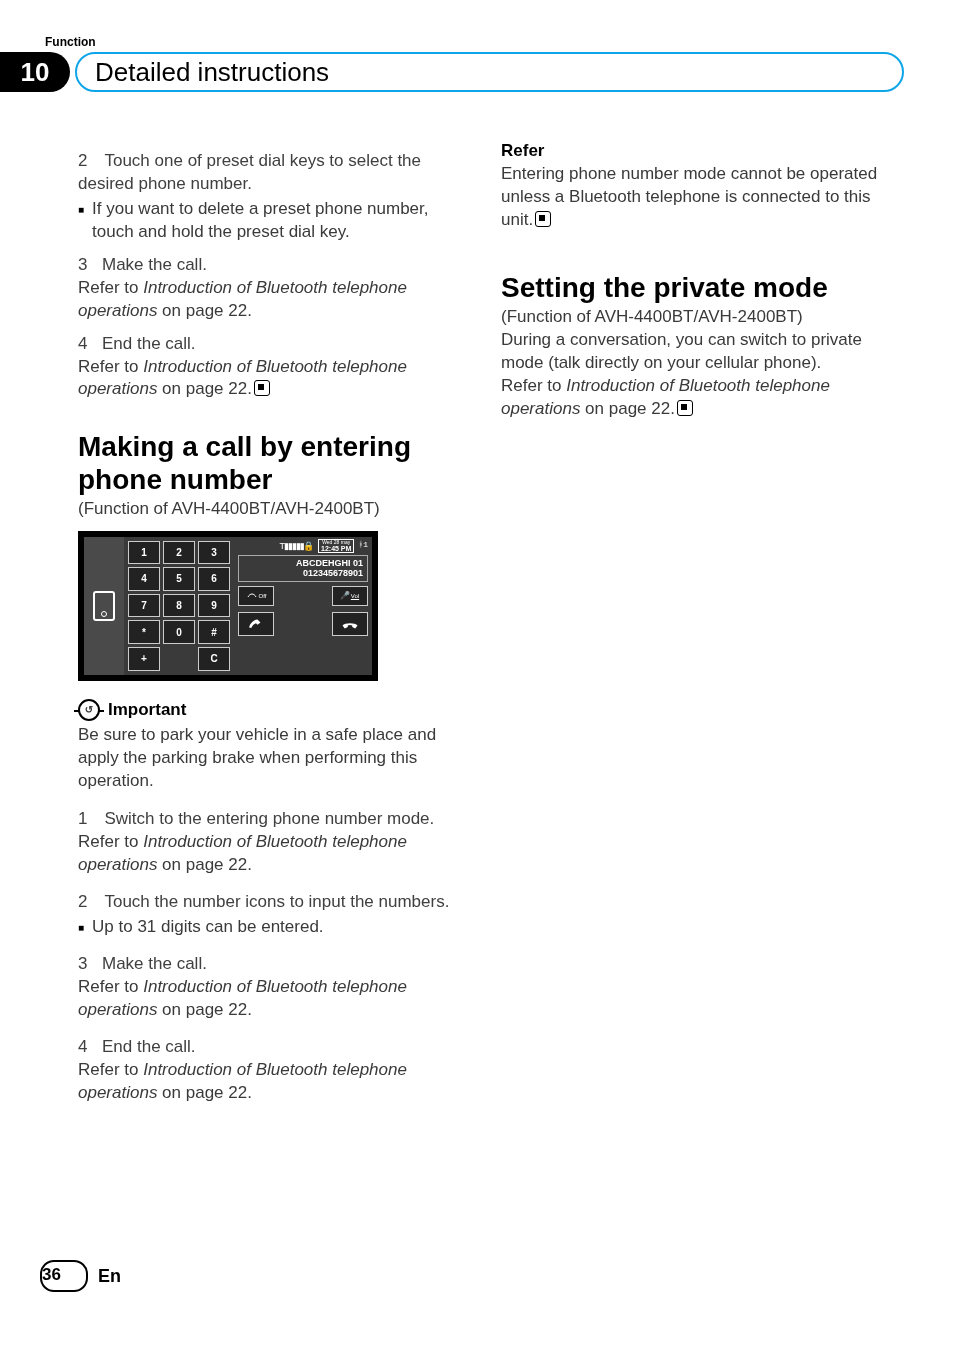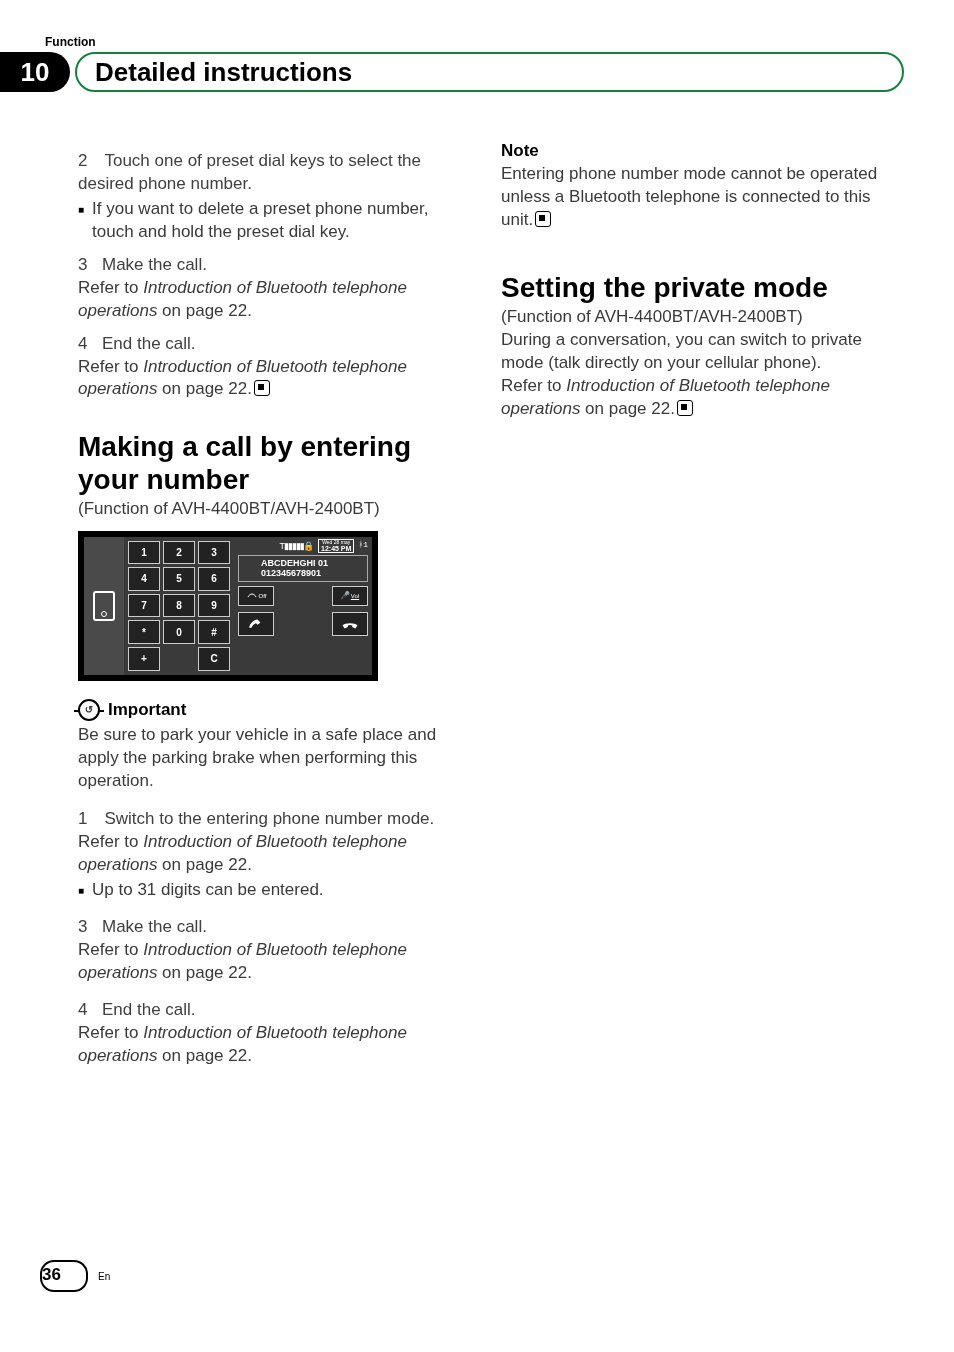--- a/index.html
+++ b/index.html
@@ -47,25 +47,25 @@
     line-height: 40px;
     border-top-right-radius: 20px;
     border-bottom-right-radius: 20px;
   }
   .chapter-pill {
     position: absolute;
     left: 75px;
     top: 0;
     right: 0;
     height: 40px;
-    border: 2px solid #15803d;
+    border: 2px solid #0ea5e9;
     border-radius: 20px;
     padding-left: 18px;
     font-size: 26px;
-    font-weight: bold;
+    font-weight: normal;
     line-height: 36px;
     box-sizing: border-box;
   }
   .columns {
     position: absolute;
     top: 140px;
     left: 78px;
     right: 60px;
     bottom: 110px;
     display: flex;
@@ -221,24 +221,24 @@
     padding: 0 2px;
     line-height: 10px;
     text-align: center;
   }
   .status-row .clock .d1 { font-size: 5px; display: block; line-height: 5px;}
   .status-row .clock .d2 { font-size: 7px; font-weight: bold; display: block; line-height: 7px;}
   .status-row .bt { font-size: 8px; font-family: Liberation Mono, monospace; }
   .name-box {
     border: 1px solid #aaa;
     margin-top: 2px;
-    padding: 2px 22px;
+    padding: 2px 4px;
     font-size: 9px;
     font-weight: bold;
-    text-align: left;
+    text-align: right;
     line-height: 1.2;
   }
   .ctrl-row {
     display: flex;
     justify-content: space-between;
     margin-top: 4px;
     gap: 6px;
   }
   .ctrl {
     border: 1px solid #ccc;
@@ -276,22 +276,22 @@
   .page-badge {
     width: 44px;
     height: 28px;
     border: 2px solid #000;
     border-radius: 14px;
     line-height: 26px;
     font-size: 17px;
     font-weight: bold;
   }
   .page-lang {
-    font-size: 10px;
-    font-weight: normal;
+    font-size: 18px;
+    font-weight: bold;
   }
 </style>
 </head>
 <body>
 
 <div class="page">
   <div class="section-label">Function</div>
 
   <div class="header-bar">
     <div class="badge-10">10</div>
@@ -314,21 +314,21 @@
         <span>Refer to </span><span class="italic">Introduction of Bluetooth telephone operations</span><span> on page 22.</span>
       </div>
 
       <div class="step-head">
         <span class="num">4</span><span>End the call.</span>
       </div>
       <div class="btxt">
         <span>Refer to </span><span class="italic">Introduction of Bluetooth telephone operations</span><span> on page 22.</span><span class="endmark"></span>
       </div>
 
-      <div class="h2">Making a call by entering your number</div>
+      <div class="h2">Making a call by entering phone number</div>
       <div class="sub">(Function of AVH-4400BT/AVH-2400BT)</div>
 
       <div class="screenshot">
         <div class="shot-left">
           <div class="phone-ico"></div>
         </div>
         <div class="shot-mid">
           <div class="key">1</div>
           <div class="key">2</div>
           <div class="key">3</div>
@@ -389,20 +389,21 @@
         <span class="imp-icon">↺</span>
         <span style="font-weight:bold;color:#000">Important</span>
       </div>
       <div class="btxt">Be sure to park your vehicle in a safe place and apply the parking brake when performing this operation.</div>
 
       <div class="step-head" style="margin-top:16px">1 Switch to the entering phone number mode.</div>
       <div class="btxt">
         <span>Refer to </span><span class="italic">Introduction of Bluetooth telephone operations</span><span> on page 22.</span>
       </div>
 
+      <div class="step-head" style="margin-top:14px">2 Touch the number icons to input the numbers.</div>
       <div class="bullet-line">
         <span class="sq">■</span>
         <span>Up to 31 digits can be entered.</span>
       </div>
 
       <div class="step-head" style="margin-top:14px">
         <span class="num">3</span><span>Make the call.</span>
       </div>
       <div class="btxt">
         <span>Refer to </span><span class="italic">Introduction of Bluetooth telephone operations</span><span> on page 22.</span>
@@ -410,21 +411,21 @@
 
       <div class="step-head" style="margin-top:14px">
         <span class="num">4</span><span>End the call.</span>
       </div>
       <div class="btxt">
         <span>Refer to </span><span class="italic">Introduction of Bluetooth telephone operations</span><span> on page 22.</span>
       </div>
     </div>
 
     <div class="col">
-      <div class="note-head">Note</div>
+      <div class="note-head">Refer</div>
       <div class="btxt">
         <span>Entering phone number mode cannot be operated unless a Bluetooth telephone is connected to this unit.</span><span class="endmark"></span>
       </div>
 
       <div class="h2" style="margin-top:40px">Setting the private mode</div>
       <div class="sub" style="margin-bottom:0">(Function of AVH-4400BT/AVH-2400BT)</div>
       <div class="btxt">During a conversation, you can switch to private mode (talk directly on your cellular phone).</div>
       <div class="btxt">
         <span>Refer to </span><span class="italic">Introduction of Bluetooth telephone operations</span><span> on page 22.</span><span class="endmark"></span>
       </div>

